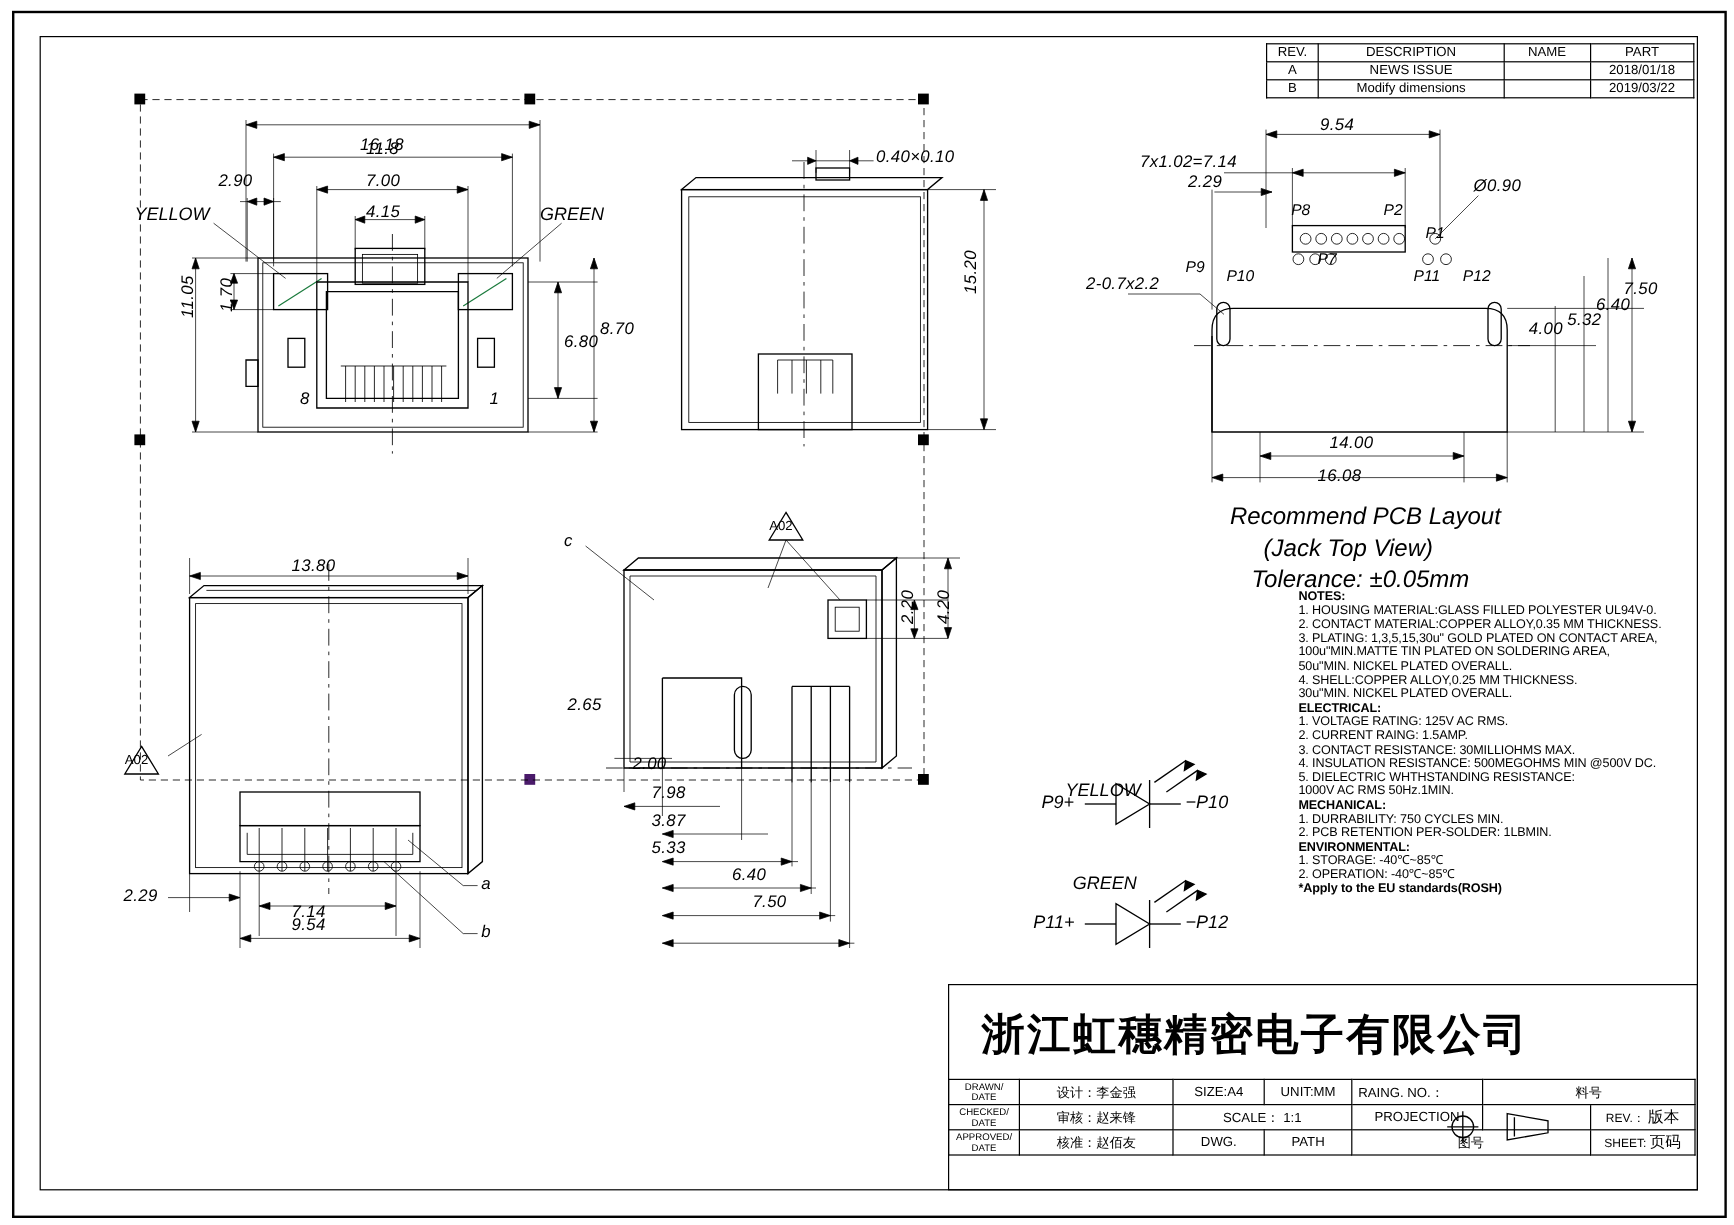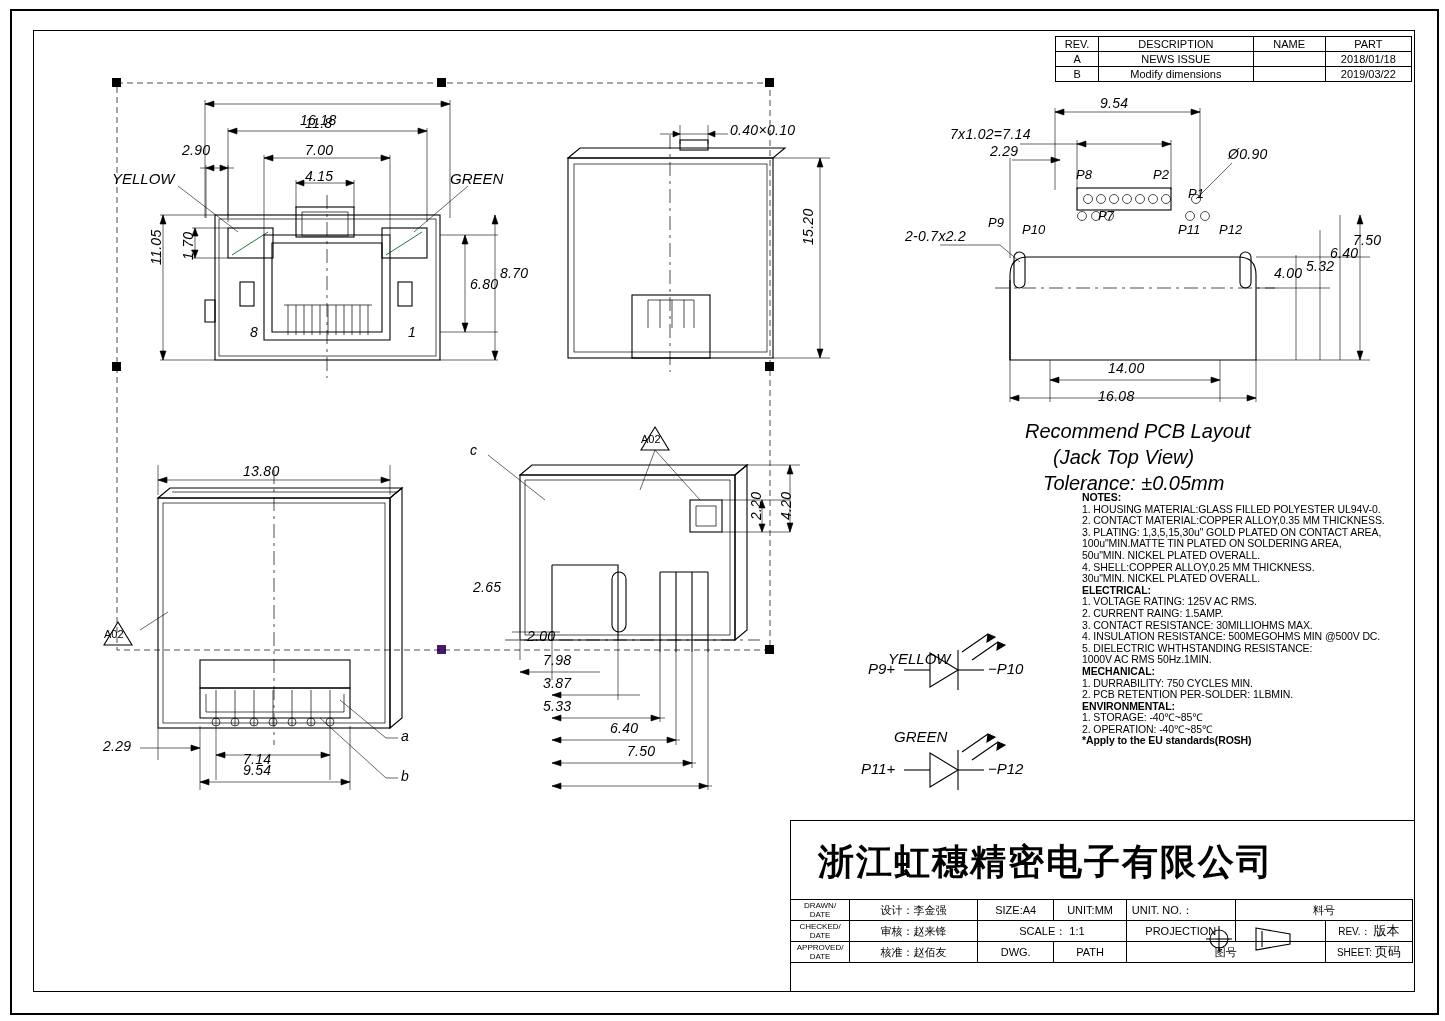--- a/index.html
+++ b/index.html
@@ -510,21 +510,21 @@
   <div class="company" style="left:818px;top:838px;">浙江虹穗精密电子有限公司</div>
 
   <table class="tbl" style="left:790px;top:899px;width:623px;">
     <tbody>
         <tr>
       <td style="width:55px;font-size:8px;line-height:9px;">DRAWN/
 DATE</td>
       <td style="width:135px;" class="cn">设计：李金强</td>
       <td style="width:75px;">SIZE:A4</td>
       <td style="width:70px;">UNIT:MM</td>
-      <td style="width:105px;text-align:left;padding-left:5px;">UNIT. NO.：</td>
+      <td style="width:105px;text-align:left;padding-left:5px;">RAING. NO.：</td>
       <td style="width:183px;" class="cn" colspan="2">料号</td>
     </tr>
     <tr>
       <td style="font-size:8px;line-height:9px;">CHECKED/
 DATE</td>
       <td class="cn">审核：赵来锋</td>
       <td colspan="2">SCALE： 1:1</td>
       <td>PROJECTION</td>
       <td style="width:95px;"></td>
       <td style="width:88px;font-size:10px;">

